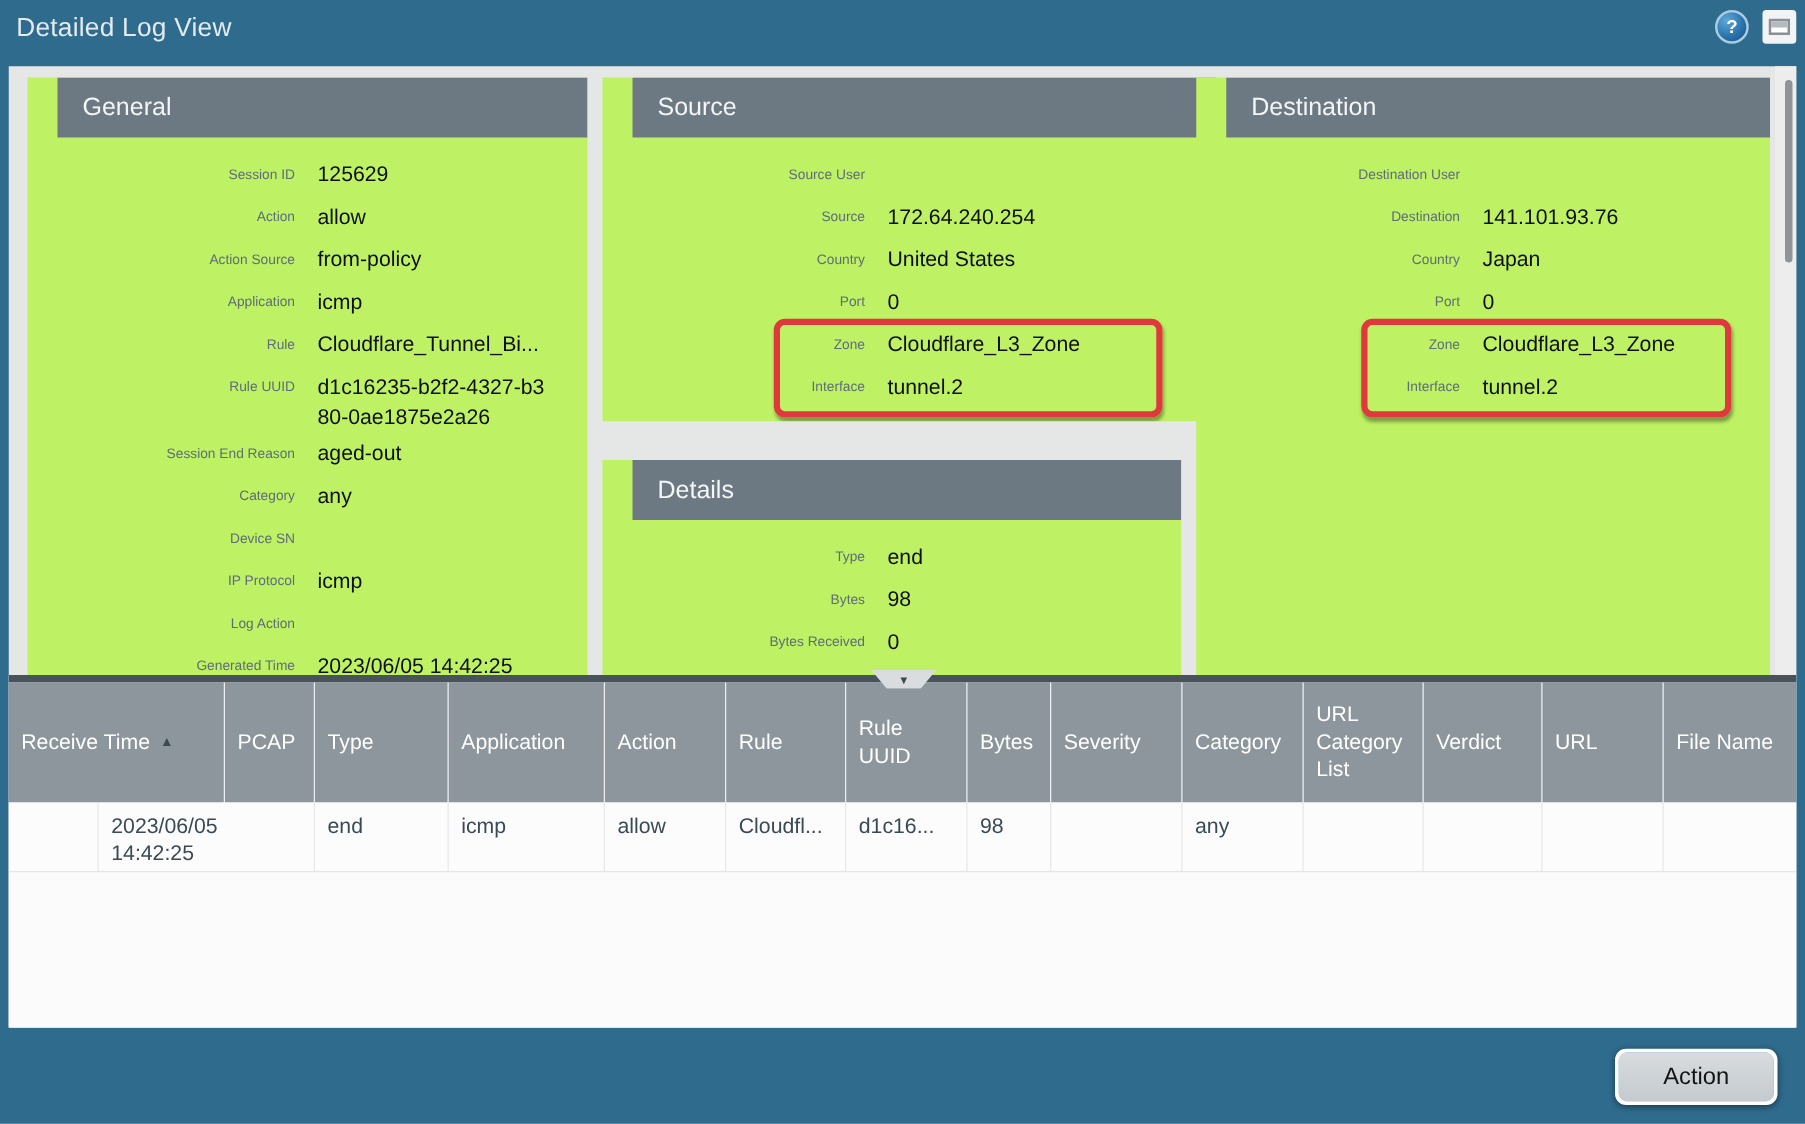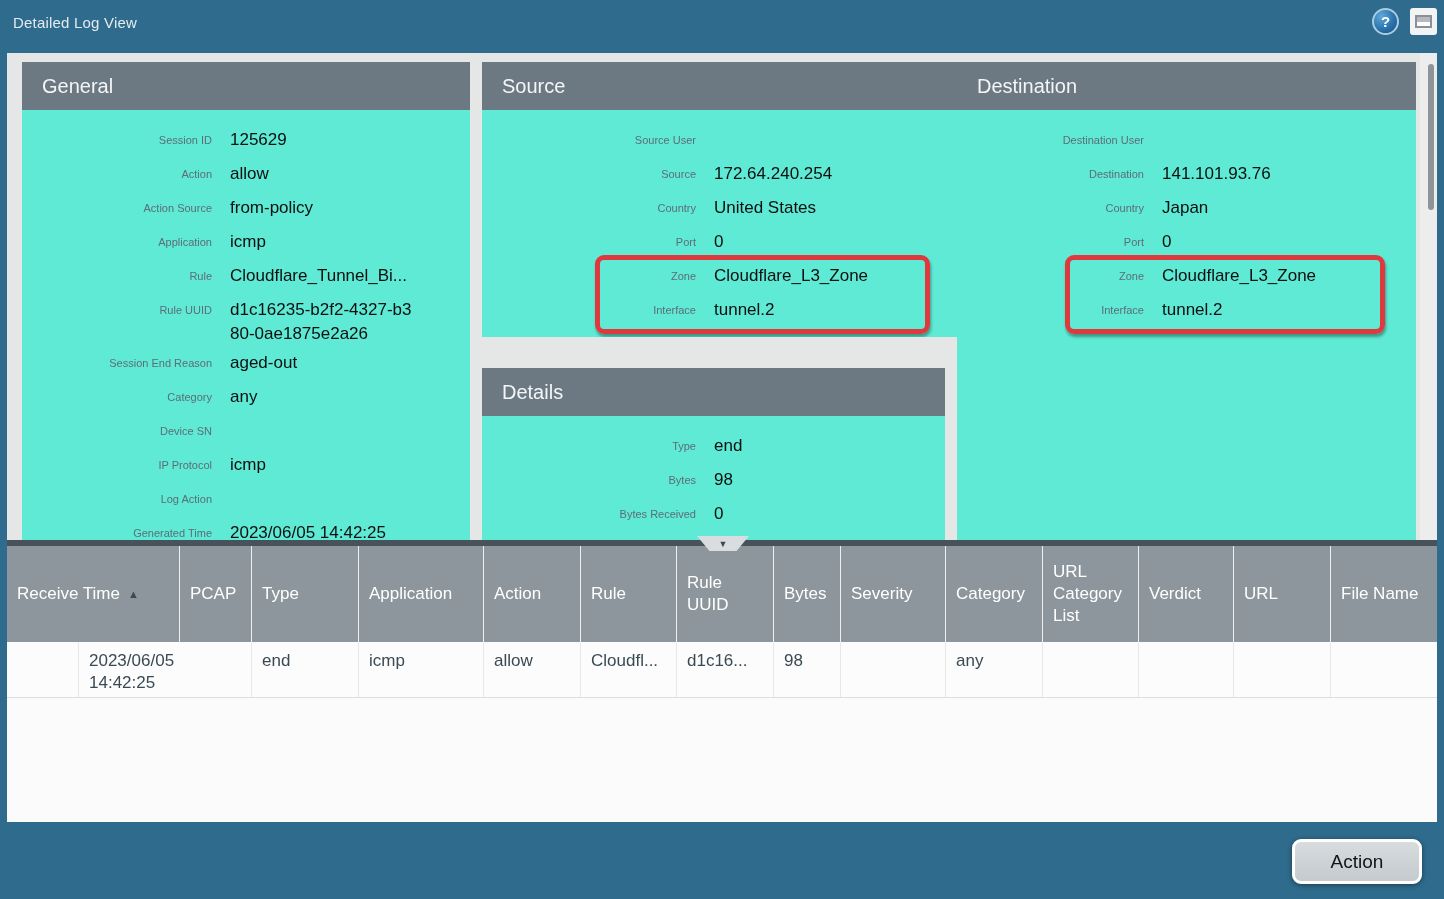--- a/index.html
+++ b/index.html
@@ -9,21 +9,21 @@
     background:#2F6B8D;
     position:relative;
     overflow:hidden;
   }
   .stage { position:absolute; inset:0; width:1444px; height:899px; }
 
   
   .titlebar { position:absolute; left:0; top:0; width:1444px; height:46px; }
   .dialog-title {
     position:absolute; left:13px; top:0; line-height:46px;
-    font-size:15px; color:#E3EBEF; letter-spacing:0.2px;
+    font-size:21px; color:#E3EBEF; letter-spacing:0.2px;
   }
   .help-icon {
     position:absolute; left:1372px; top:8px; width:27px; height:27px;
     border-radius:50%;
     background: radial-gradient(circle at 32% 28%, #5FA9DA 0%, #2C74AE 55%, #174E80 100%);
     border:2px solid #A9CCE3;
     color:#fff; font-size:15px; font-weight:bold;
     display:flex; align-items:center; justify-content:center;
     cursor:pointer;
   }
@@ -35,37 +35,37 @@
   .win-icon .frame {
     width:17px; height:13px; border:2px solid #8A9096; background:#fff;
   }
   .win-icon .frame .bar { width:100%; height:5px; background:#B4BAC0; }
 
   
   .content {
     position:absolute; left:7px; top:53px; width:1430px; height:769px;
     background:#E5E6E6;
   }
-  .panel { position:absolute; background:#5eead4; overflow:hidden; }
+  .panel { position:absolute; background:#bef264; overflow:hidden;padding-left:24px; }
   .panel-header {
     height:48px; background:#6D7982; color:#F3F6F7;
     font-size:20px; line-height:48px; padding-left:20px;
   }
   .panel-body { padding-top:13px; }
   .prow { display:flex; min-height:34px; padding:5px 0 0 0; }
   .plabel {
     text-align:right; padding-right:18px; color:#5D6D79;
     font-size:11px; line-height:24px; flex:0 0 auto;
   }
   .pvalue {
     color:#0E0F10; font-size:17px; line-height:24px; flex:1 1 auto;
     word-break:break-all; padding-right:10px;
   }
   .lbl-general { width:208px; }
-  .lbl-mid     { width:204px;margin-left:28px; }
+  .lbl-mid     { width:204px; }
   .lbl-dest    { width:205px; }
 
   .panel-general     { left:15px;  top:9px;   width:448px; height:478px; }
   .panel-source      { left:475px; top:9px;   width:491px; height:275px; }
   .panel-details     { left:475px; top:315px; width:463px; height:172px; }
   .panel-destination { left:950px; top:9px;   width:459px; height:478px; }
 
   .hl-group { position:relative; }
   .hl-border {
     position:absolute; border:5px solid #E0393D; border-radius:9px;

